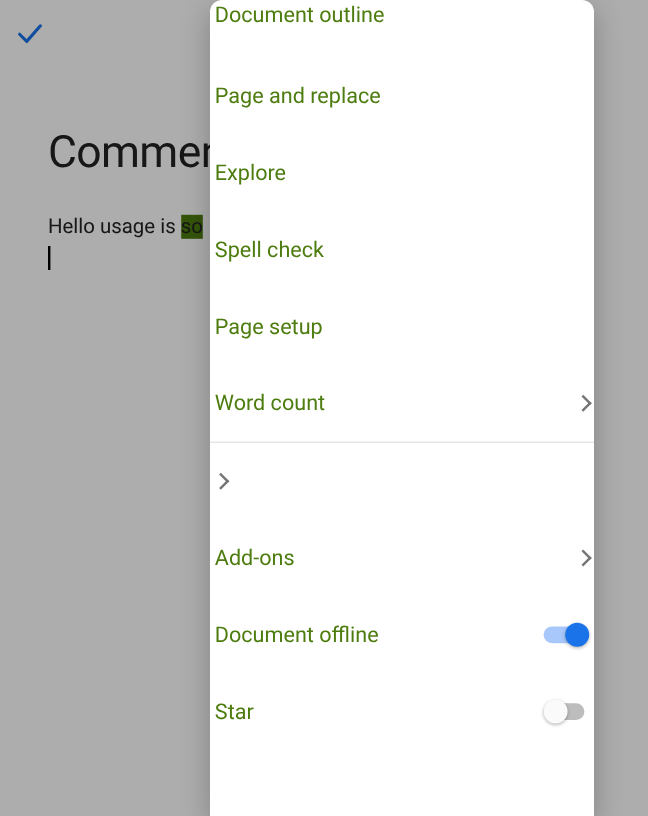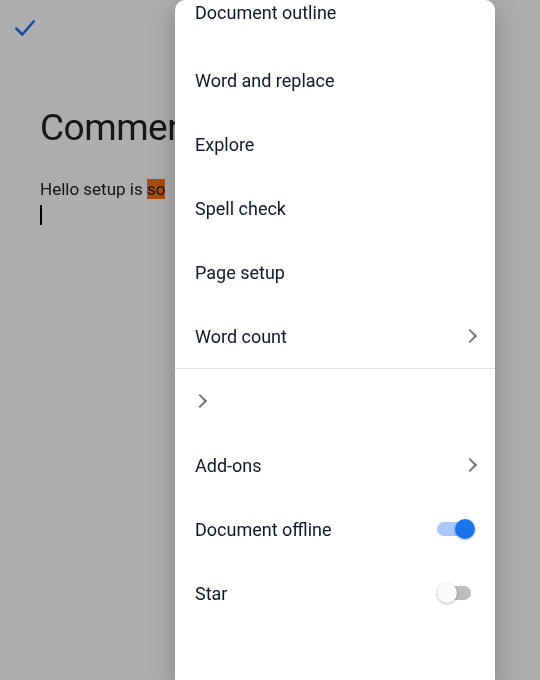--- a/index.html
+++ b/index.html
@@ -37,21 +37,21 @@
       color: #222;
       line-height: 1.25;
       margin-bottom: 28px;
       letter-spacing: -0.5px;
     }
     .doc-body {
       font-size: 17px;
       color: #222;
     }
     .hl {
-      background: #f97316;
+      background: #4d7c0f;
     }
     .cursor {
       display: inline-block;
       width: 1.5px;
       height: 20px;
       background: #000;
       vertical-align: text-bottom;
       margin-top: 6px;
     }
     .scrim {
@@ -68,23 +68,23 @@
       background: #fff;
       border-radius: 10px 10px 0 0;
       box-shadow: 0 8px 24px rgba(0,0,0,0.25);
       overflow: hidden;
     }
     .menu-item {
       display: flex;
       align-items: center;
       justify-content: space-between;
       height: 64px;
-      padding: 0 20px;
+      padding: 0 4px;
       font-size: 18px;
-      color: #0f172a;
+      color: #4d7c0f;
       cursor: pointer;
     }
     .menu-item.first { height: 48px; align-items: flex-start; padding-top: 2px; }
     .menu-divider {
       height: 1px;
       background: #e0e0e0;
     }
     .chev {
       width: 10px;
       height: 10px;
@@ -126,35 +126,35 @@
     <span class="check-icon">
       <svg width="26" height="26" viewBox="0 0 24 24">
           <path d="M4 12.5 L9.5 18 L20 6" stroke="#1a73e8" stroke-width="2.4" fill="none" stroke-linecap="round" stroke-linejoin="round"></path>
         </svg>
     </span>
   </div>
   <div class="doc-area">
     <div class="doc-page">
       <div class="doc-title">Comment feature usage</div>
       <div class="doc-body">
-        <span>Hello setup is </span><span class="hl">so</span><br>
+        <span>Hello usage is </span><span class="hl">so</span><br>
         <span class="cursor"></span>
       </div>
     </div>
   </div>
 </div>
 
 <div class="scrim"></div>
 
 <div class="menu">
   <div class="menu-item first">
     <span>Document outline</span>
   </div>
   <div class="menu-item">
-    <span>Word and replace</span>
+    <span>Page and replace</span>
   </div>
   <div class="menu-item">
     <span>Explore</span>
   </div>
   <div class="menu-item">
     <span>Spell check</span>
   </div>
   <div class="menu-item">
     <span>Page setup</span>
   </div>

